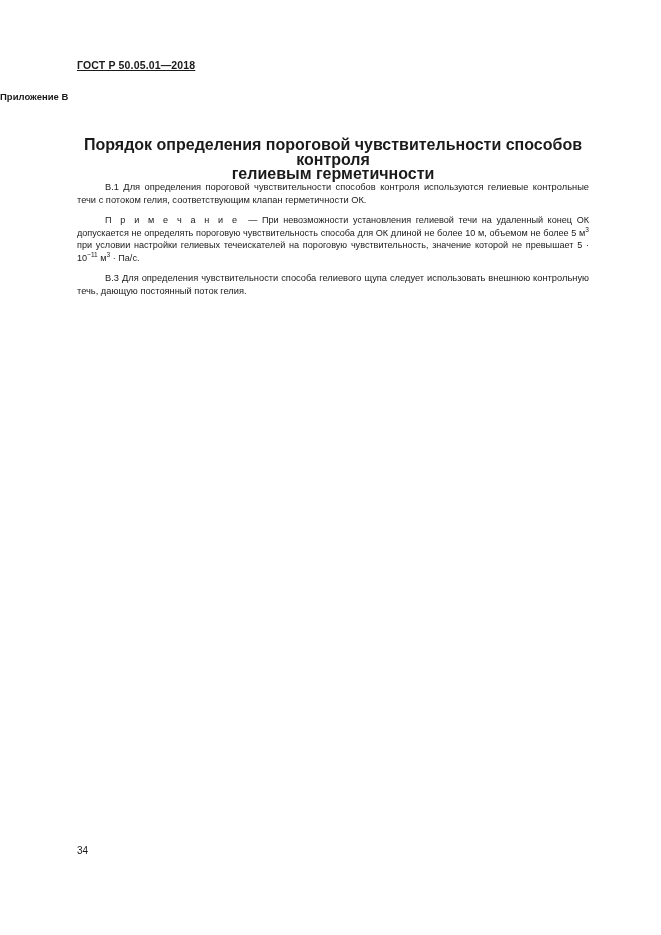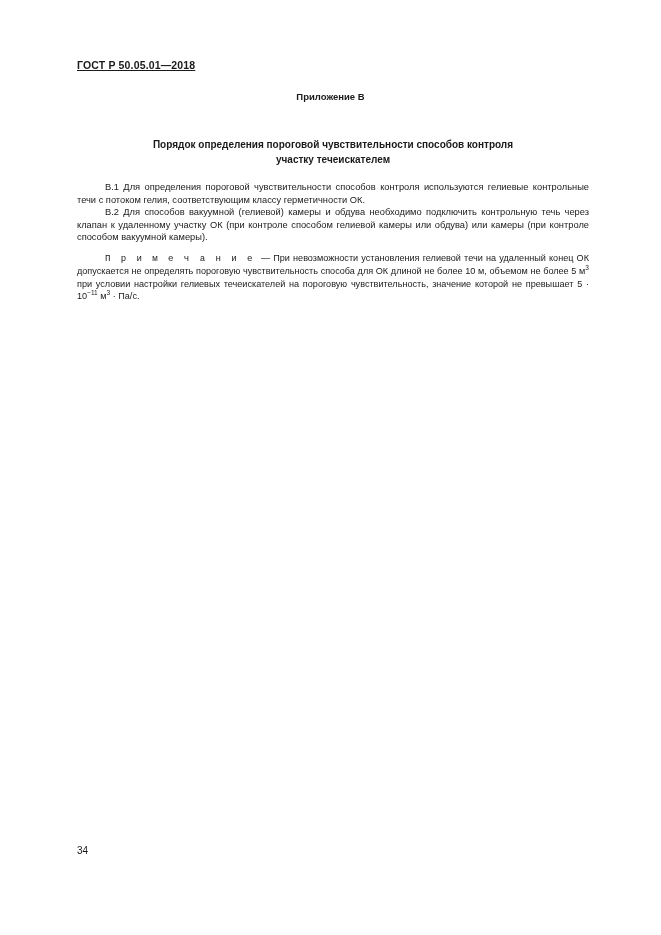--- a/index.html
+++ b/index.html
@@ -34,35 +34,35 @@
     white-space: nowrap;
     text-decoration: underline;
   }
 
   
   .annex-caption {
     position: absolute;
     top: 90px;
     left: 0;
     width: 661px;
-    text-align: center;
+    text-align: left;
     font-size: 9.5px;
     font-weight: bold;
     line-height: 13.5px;
   }
   .annex-caption div { white-space: nowrap; }
 
   
   .annex-title {
     position: absolute;
     top: 138px;
     left: 77px;
     width: 512px;
     text-align: center;
-    font-size: 10px;
+    font-size: 16px;
     font-weight: bold;
     line-height: 14.5px;
   }
 
   
   .body-block {
     position: absolute;
     top: 181px;
     left: 77px;
     width: 512px;
@@ -79,21 +79,20 @@
 
   .gap-small { height: 8px; }
 
   
   .note-block {
     font-size: 9.1px;
     line-height: 12.5px;
   }
   .note-label {
     letter-spacing: 2.1px;
-    font-family: Liberation Mono, monospace;
   }
 
   sup {
     font-size: 0.72em;
     vertical-align: super;
     line-height: 0;
   }
 
   
   .page-number {
@@ -110,33 +109,33 @@
 <div class="page">
 
   <div class="doc-header">ГОСТ Р 50.05.01—2018</div>
 
   <div class="annex-caption">
     <div>Приложение В</div>
   </div>
 
   <div class="annex-title">
     <span>Порядок определения пороговой чувствительности способов контроля</span><br>
-    <span>участку течеискателем</span>
+    <span>гелиевым герметичности</span>
   </div>
 
   <div class="body-block">
 
-    <p class="para-indent">В.1 Для определения пороговой чувствительности способов контроля используются гелиевые контрольные течи с потоком гелия, соответствующим классу герметичности ОК.</p>
+    <p class="para-indent">В.1 Для определения пороговой чувствительности способов контроля используются гелиевые контрольные течи с потоком гелия, соответствующим клапан герметичности ОК.</p>
 
-    <p class="para-indent">В.2 Для способов вакуумной (гелиевой) камеры и обдува необходимо подключить контрольную течь через клапан к удаленному участку ОК (при контроле способом гелиевой камеры или обдува) или камеры (при контроле способом вакуумной камеры).</p>
 
     <div class="gap-small"></div>
 
     <p class="note-block para-indent"><span class="note-label">П р и м е ч а н и е</span><span>&nbsp;&nbsp;</span><span>—</span><span>&nbsp;</span><span>При невозможности установления гелиевой течи на удаленный конец ОК допускается не определять пороговую чувствительность способа для ОК длиной не более 10 м, объемом не более 5 м</span><sup>3</sup><span> при условии настройки гелиевых течеискателей на пороговую чувствительность, значение которой не превышает 5 · 10</span><sup>−11</sup><span> м</span><sup>3</sup><span> · Па/с.</span></p>
 
     <div class="gap-small"></div>
 
+    <p class="para-indent">В.3 Для определения чувствительности способа гелиевого щупа следует использовать внешнюю контрольную течь, дающую постоянный поток гелия.</p>
 
   </div>
 
   <div class="page-number">34</div>
 
 </div>
 
 </body></html>

